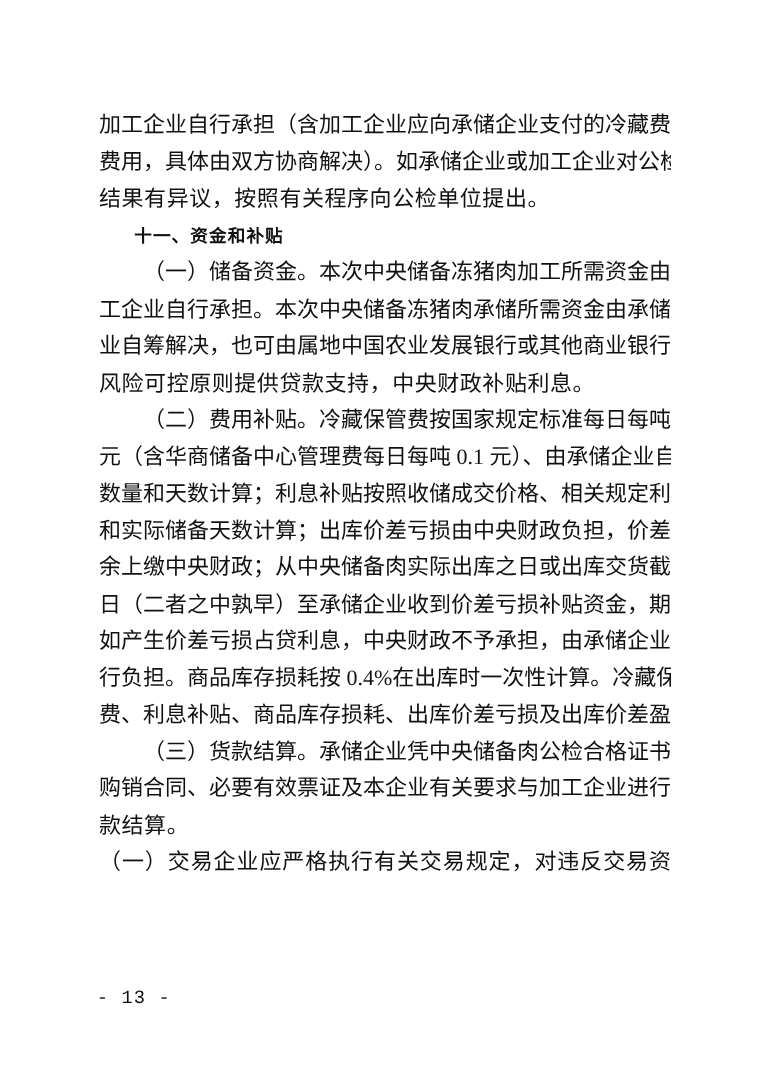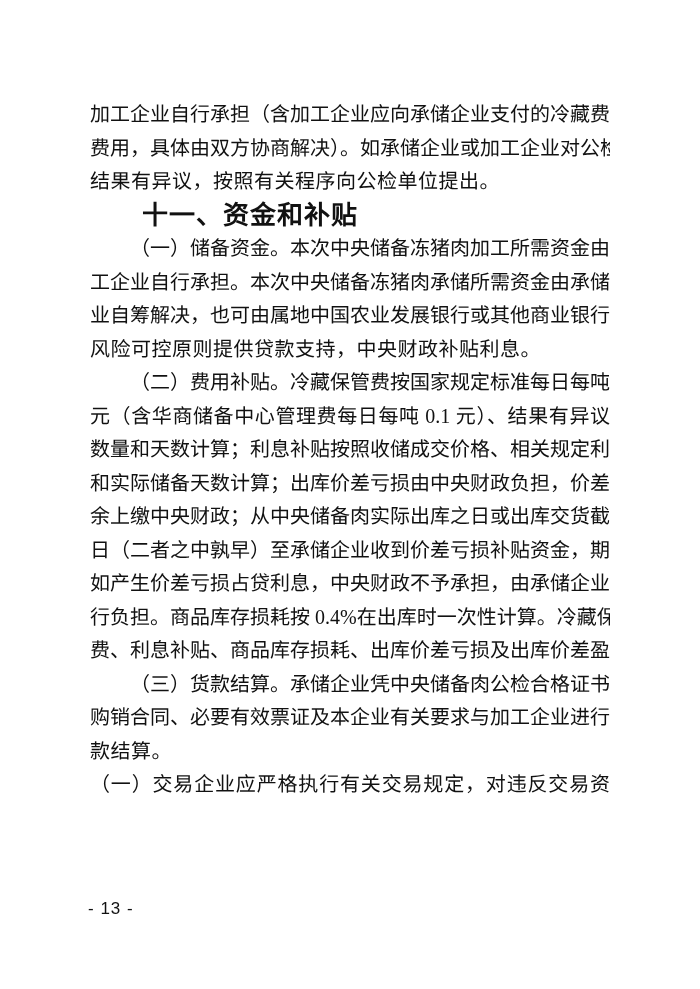--- a/index.html
+++ b/index.html
@@ -43,51 +43,51 @@
     text-align: right;
     text-align-last: left;
     letter-spacing: 0.5px;
   }
   .line.indent {
     text-indent: 2em;
   }
   .line.heading {
     font-family: Liberation Serif, serif;
     font-weight: bold;
-    font-size: 26px;
+    font-size: 16px;
     text-align: right;
     text-align-last: left;
     letter-spacing: 1px;
   }
   .footer-pagenum {
     position: absolute;
     left: 88px;
     top: 897px;
     font-size: 17px;
     line-height: 24px;
     color: #111111;
-    font-family: Liberation Sans, sans-serif;
+    font-family: Liberation Mono, monospace;
     letter-spacing: 1px;
   }
 </style>
 </head>
 <body>
 
 <div class="page">
   <div class="text-column">
     <div class="line">加工企业自行承担（含加工企业应向承储企业支付的冷藏费等</div>
     <div class="line">费用，具体由双方协商解决）。如承储企业或加工企业对公检</div>
     <div class="line end">结果有异议，按照有关程序向公检单位提出。</div>
     <div class="line heading indent">十一、资金和补贴</div>
     <div class="line indent">（一）储备资金。本次中央储备冻猪肉加工所需资金由加</div>
     <div class="line">工企业自行承担。本次中央储备冻猪肉承储所需资金由承储企</div>
     <div class="line">业自筹解决，也可由属地中国农业发展银行或其他商业银行按</div>
     <div class="line end">风险可控原则提供贷款支持，中央财政补贴利息。</div>
     <div class="line indent">（二）费用补贴。冷藏保管费按国家规定标准每日每吨 2.4</div>
-    <div class="line">元（含华商储备中心管理费每日每吨 0.1 元）、结果有异议</div>
+    <div class="line">元（含华商储备中心管理费每日每吨 0.1 元）、由承储企业自</div>
     <div class="line">数量和天数计算；利息补贴按照收储成交价格、相关规定利率</div>
     <div class="line">和实际储备天数计算；出库价差亏损由中央财政负担，价差盈</div>
     <div class="line">余上缴中央财政；从中央储备肉实际出库之日或出库交货截止</div>
     <div class="line">日（二者之中孰早）至承储企业收到价差亏损补贴资金，期间</div>
     <div class="line">如产生价差亏损占贷利息，中央财政不予承担，由承储企业自</div>
     <div class="line">行负担。商品库存损耗按 0.4%在出库时一次性计算。冷藏保管</div>
     <div class="line">费、利息补贴、商品库存损耗、出库价差亏损及出库价差盈余</div>
     <div class="line indent">（三）货款结算。承储企业凭中央储备肉公检合格证书、</div>
     <div class="line">购销合同、必要有效票证及本企业有关要求与加工企业进行货</div>
     <div class="line end">款结算。</div>

